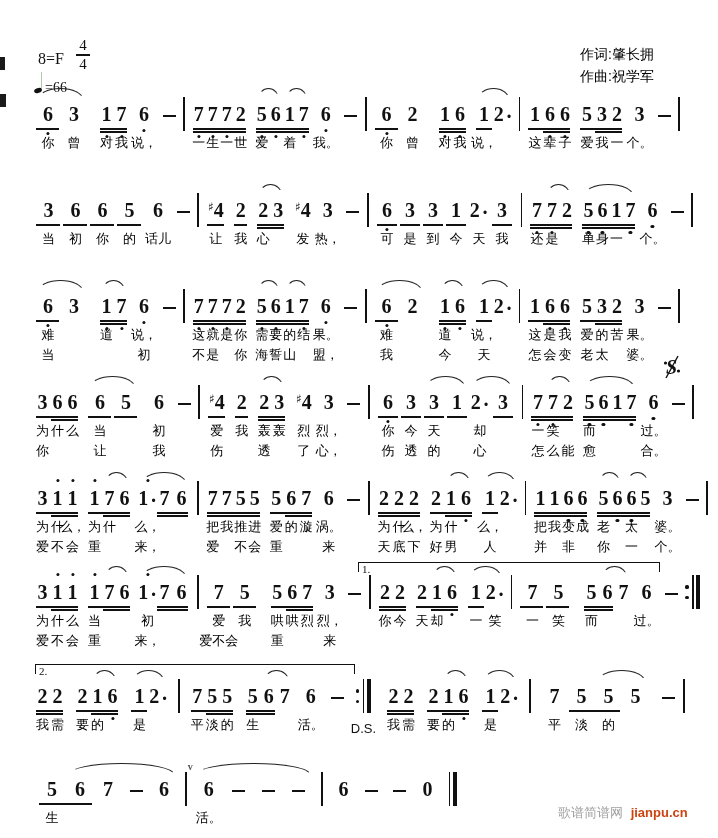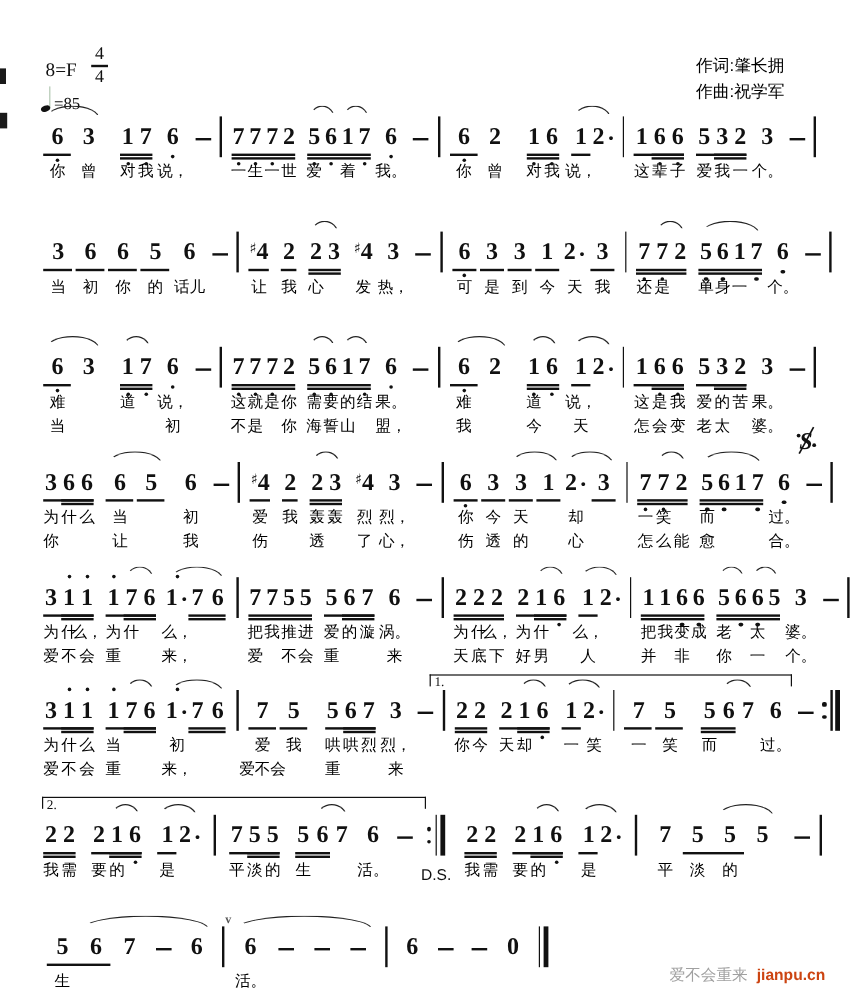--- a/index.html
+++ b/index.html
@@ -71,21 +71,21 @@
   <div class="timesig">
     <span>4</span>
     <span class="frbar"></span>
     <span>4</span>
   </div>
   <div class="tempo">
     <span class="qnote">
       <span class="qstem"></span>
         <span class="qhead"></span>
     </span>
-    <span>=85</span>
+    <span>=66</span>
   </div>
 
   <div id="score">
       <div class="score-line" style="top: 100px; left: 35px;">
         <div class="grp" style="margin-right: 12px;">
           <div class="cells">
             <div class="cell" style="width: 26px;">
               <div class="digit">6</div>
               <div class="lodot" style="bottom: -9.2px;"></div>
             </div>
@@ -2153,21 +2153,21 @@
       <line x1="3" y1="24" x2="15" y2="2" stroke="#111" stroke-width="1.4"></line>
       <circle cx="2.5" cy="9" r="1.6" fill="#111"></circle>
       <circle cx="15.5" cy="17" r="1.6" fill="#111"></circle>
     </svg>
   </div>
 
   <div class="edgemark em1"></div>
   <div class="edgemark em2"></div>
 
   <div class="watermark">
-    <span>爱不会重来</span>
+    <span>歌谱简谱网</span>
     <span class="wm-domain" style="color: rgb(204, 68, 17);">jianpu.cn</span>
   </div>
 <div class="volta" style="left: 358px; top: 562px; width: 300px;">
       <div class="vlabel">1.</div>
     </div>
     <div class="volta" style="left: 35px; top: 664px; width: 318px;">
       <div class="vlabel">2.</div>
     </div>
   </div>
 

